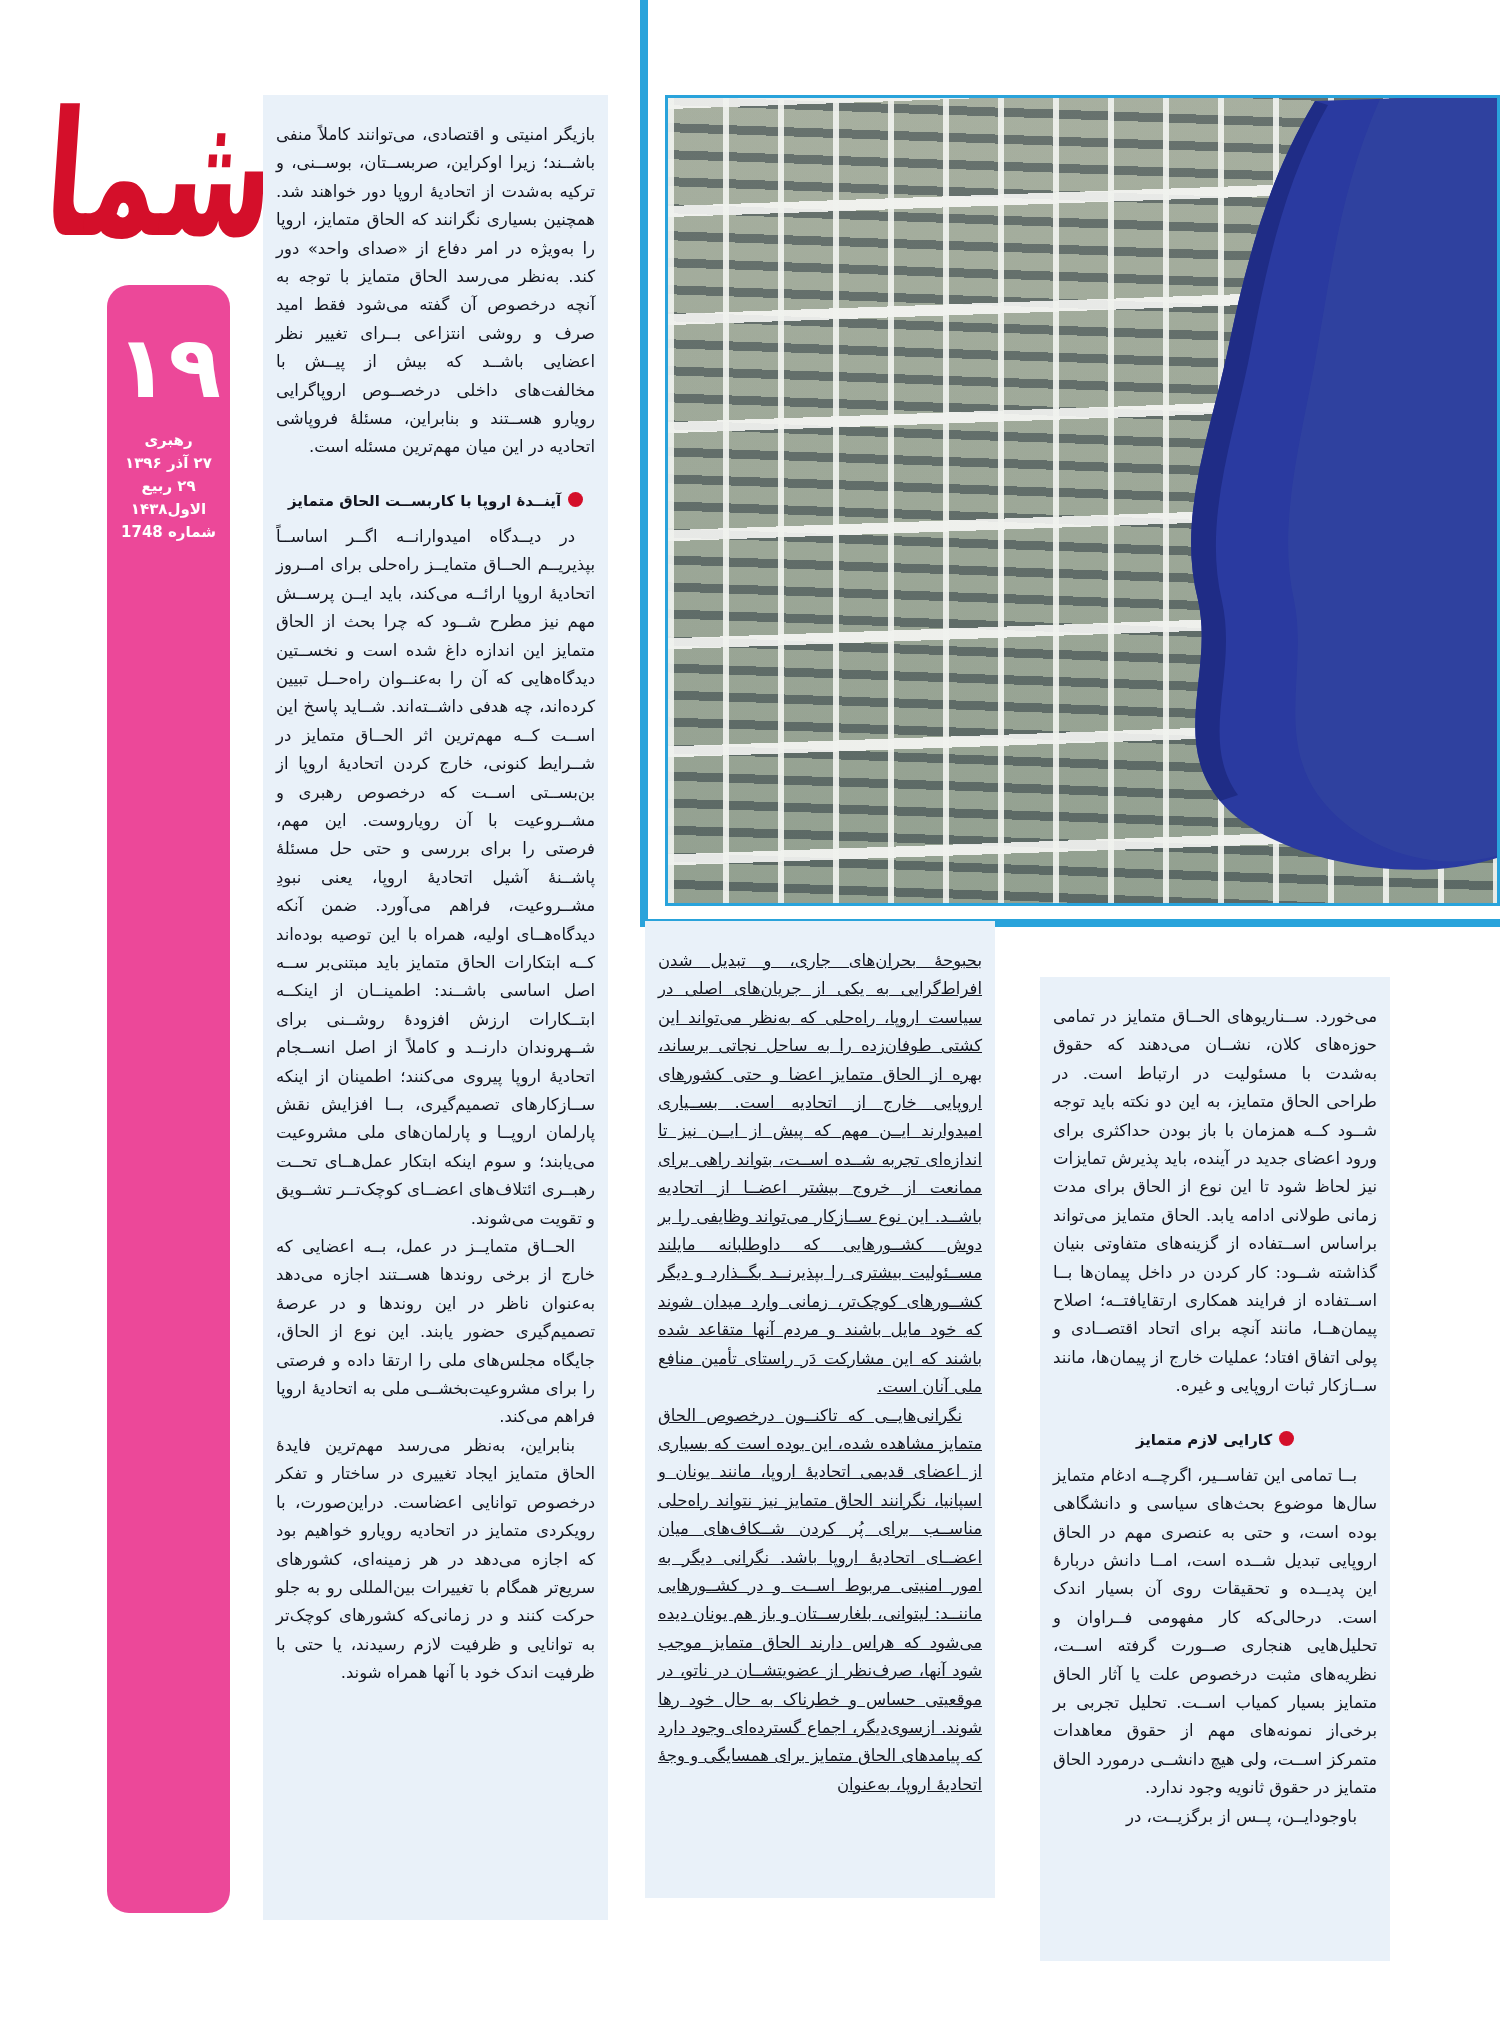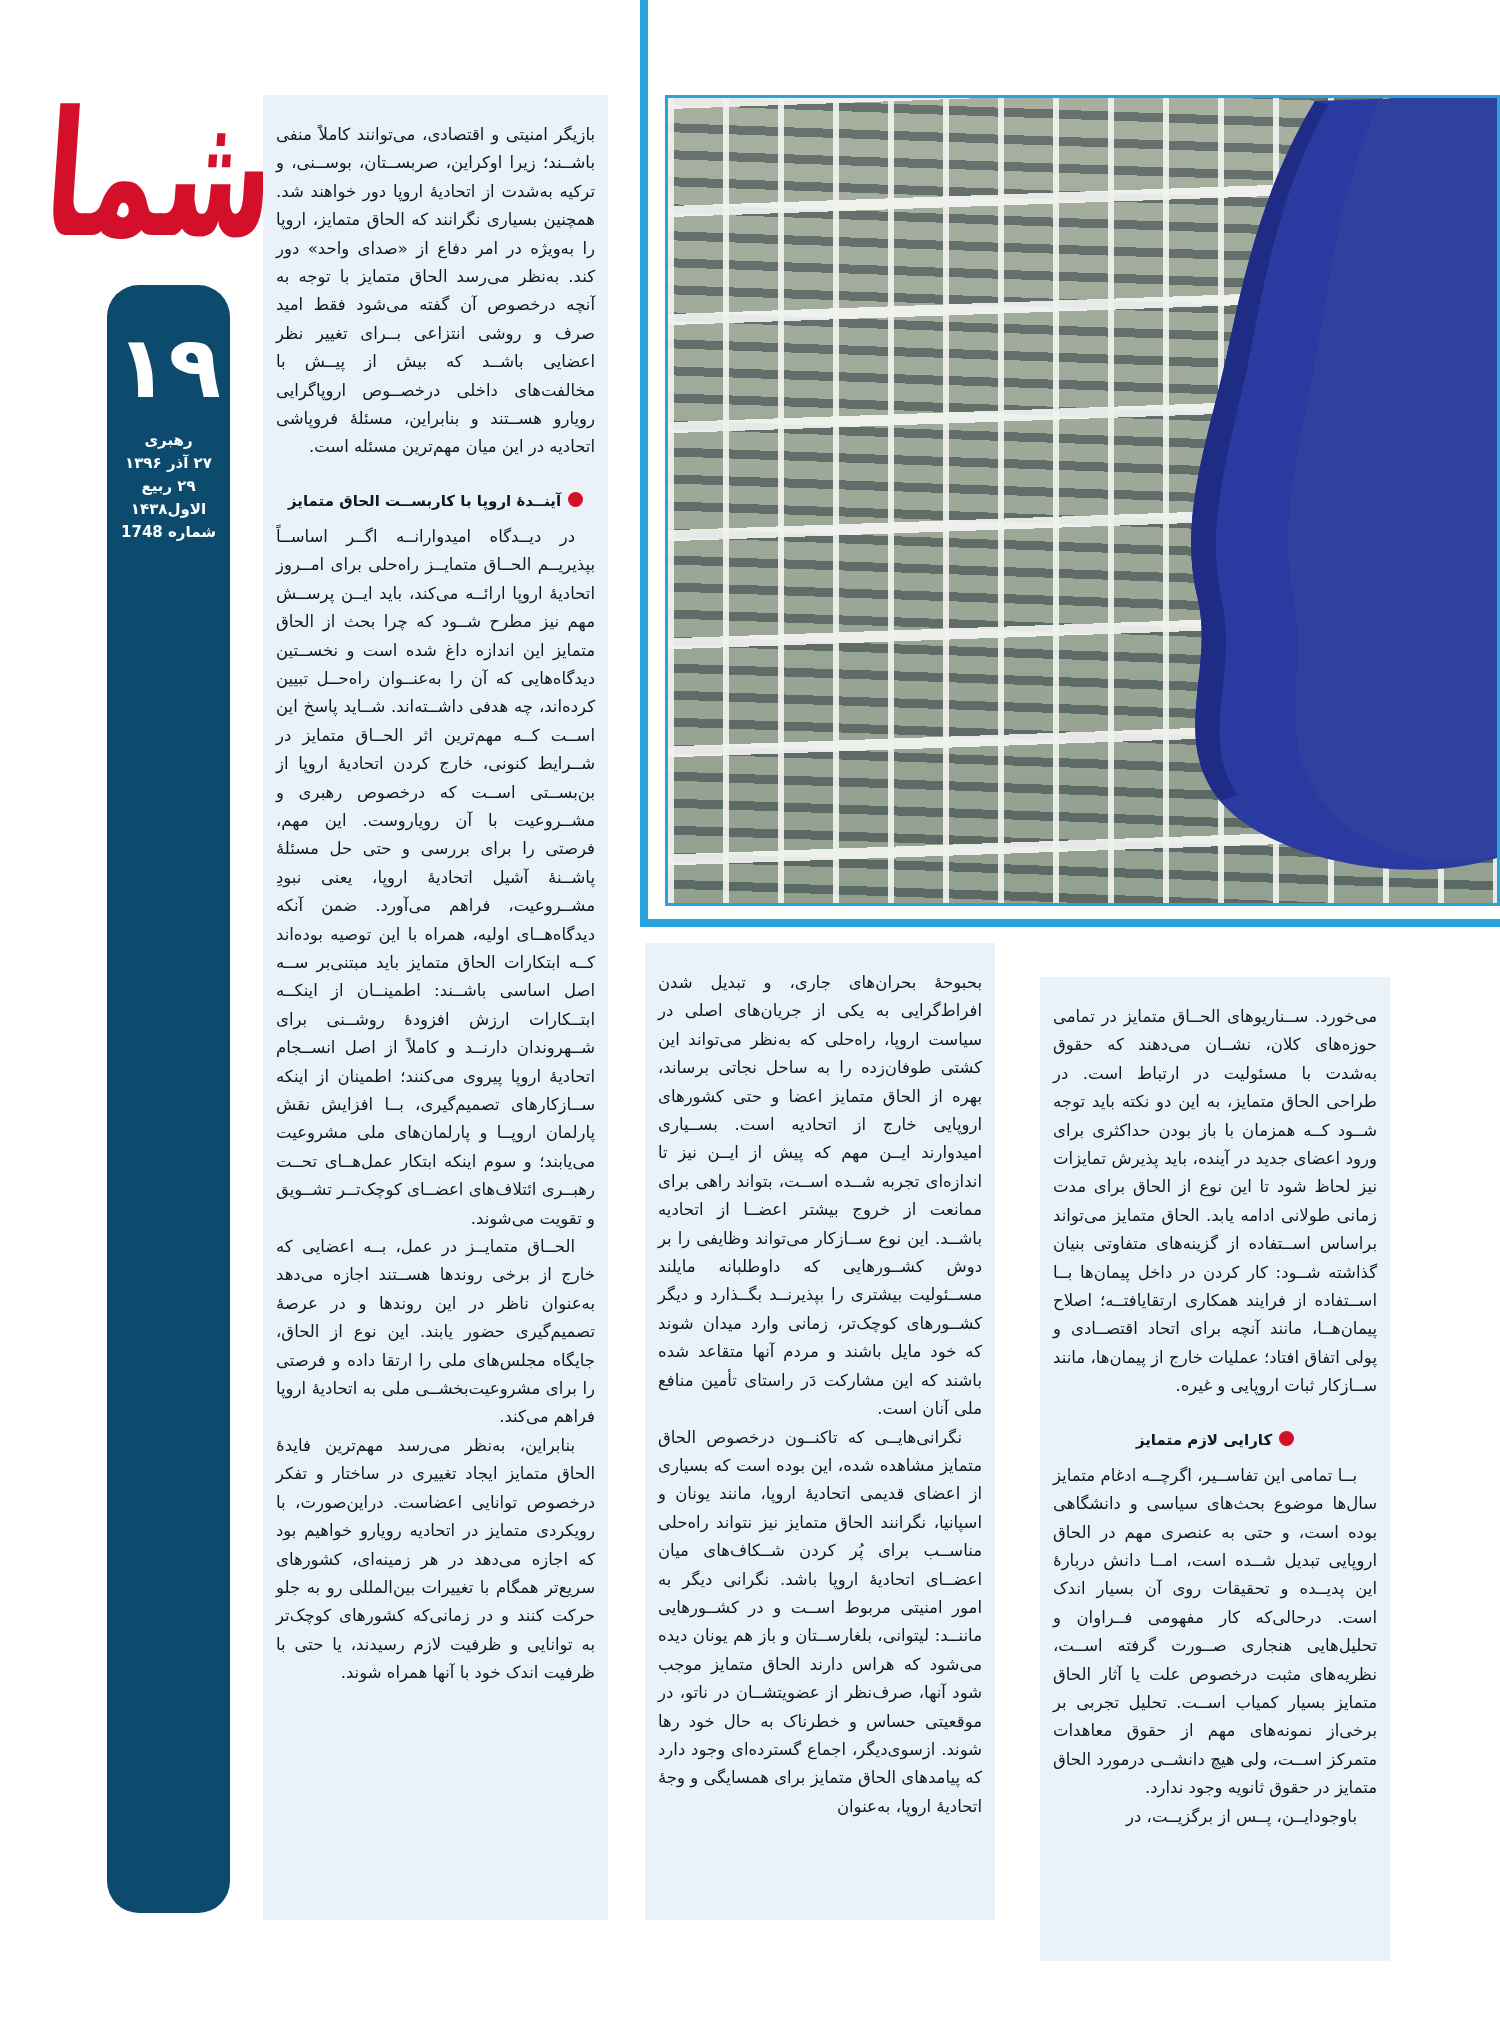--- a/index.html
+++ b/index.html
@@ -9,21 +9,21 @@
   }
   
   .logo{
     position:absolute;left:52px;top:88px;width:195px;text-align:center;
     color:#d40f2a;font-weight:700;font-size:112px;line-height:112px;
     transform:scaleY(1.55) skewX(-6deg);transform-origin:50% 0;
     letter-spacing:-4px;
   }
   .sidebar{
     position:absolute;left:107px;top:285px;width:123px;height:1628px;
-    background:#0c4a6e;border-radius:32px;color:#ffffff;direction:rtl;
+    background:#ec4899;border-radius:22px;color:#ffffff;direction:rtl;
   }
   .issue-number{
     text-align:center;font-size:86px;line-height:96px;font-weight:700;
     margin-top:34px;
   }
   .date-block{margin-top:14px;text-align:center;font-size:15px;line-height:23px;font-weight:700;}
   
   .rule-v{position:absolute;left:640px;top:0;width:8px;height:927px;background:#29a3db;}
   .rule-h{position:absolute;left:640px;top:919px;width:860px;height:8px;background:#29a3db;}
   
@@ -38,21 +38,21 @@
       linear-gradient(180deg,#aab2a2,#92a090);
   }
   .flag-svg{position:absolute;right:-3px;top:-3px;width:420px;height:811px;}
   
   .col{
     position:absolute;background:#e9f1f9;direction:rtl;color:#13151f;
     box-sizing:border-box;padding:26px 13px;overflow:hidden;
     font-size:16.5px;line-height:28.4px;text-align:justify;
   }
   .col-left{left:263px;top:95px;width:345px;height:1825px;}
-  .col-mid{left:645px;top:943px;width:350px;height:977px;}
+  .col-mid{left:645px;top:921px;width:350px;height:977px;text-decoration:underline;}
   .col-right{left:1040px;top:943px;width:350px;height:984px;margin-top:34px;}
   .col p{margin:0;text-indent:20px;}
   .col p.cont{text-indent:0;}
   .headline{
     font-weight:700;font-size:15px;line-height:31px;text-align:center;
     margin:24px 0 6px 0;
   }
   .bullet{
     display:inline-block;width:15px;height:15px;border-radius:50%;
     background:#d40f2a;margin-left:7px;vertical-align:-1px;

